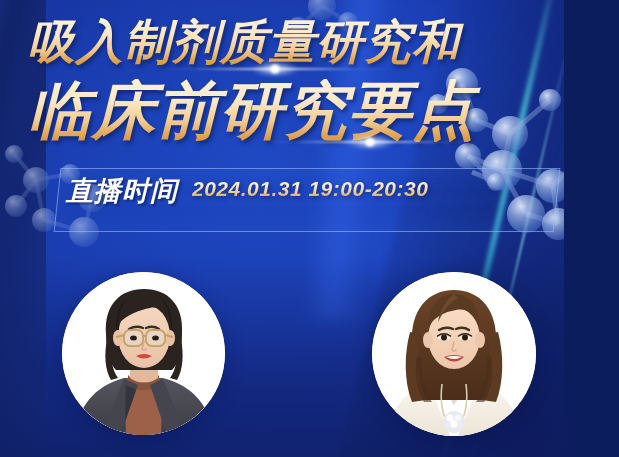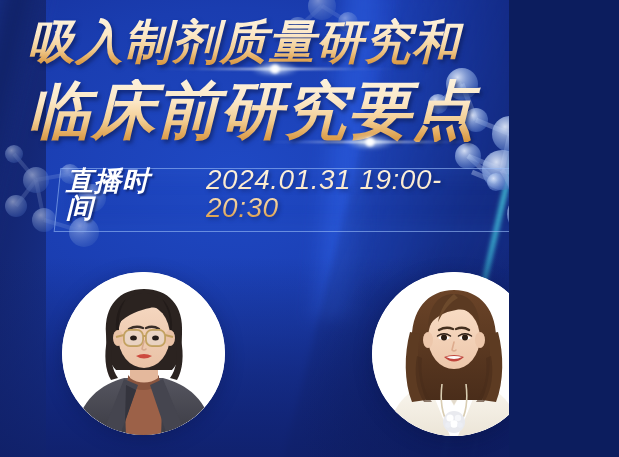--- a/index.html
+++ b/index.html
@@ -7,21 +7,21 @@
     margin: 0;
     padding: 0;
     background: #0c1d5e;
   }
   body {
     font-family: "Liberation Sans", "DejaVu Sans", sans-serif;
   }
 
   #banner {
     position: relative;
-    width: 509px;
+    width: 564px;
     height: 457px;
     overflow: hidden;
     background: #14532d;
     user-select: none;
   }
 
   
   .bg-base {
     position: absolute;
     inset: 0;
@@ -199,47 +199,46 @@
     border: 1.5px solid rgba(150,185,245,.62);
     z-index: 6;
     box-shadow: inset 0 0 26px rgba(60,115,225,.18);
   }
   .date-content {
     position: absolute;
     left: 66px;
     top: 178px;
     height: 44px;
     display: flex;
-    align-items: flex-end;
+    align-items: flex-start;
     gap: 14px;
     z-index: 7;
   }
   .date-label {
     font-size: 27px;
     font-weight: 700;
     font-style: italic;
     color: #ffffff;
     letter-spacing: 1px;
     line-height: 1;
     text-shadow: 2px 2px 2px rgba(8,20,70,.5);
   }
   .date-value {
-    font-size: 28px;
-    font-weight: 400;
+    font-size: 21px;
+    font-weight: 700;
     font-style: italic;
     letter-spacing: .5px;
     line-height: 1;
     background: linear-gradient(180deg, #fdf3e0 0%, #fbe9cb 40%, #f0c88c 72%, #ddA14f 92%, #d4923c 100%);
     background: linear-gradient(180deg, #fdf3e0 0%, #fbe9cb 40%, #f0c88c 72%, #dda14f 92%, #d4923c 100%);
     -webkit-background-clip: text;
     background-clip: text;
     color: transparent;
     -webkit-text-fill-color: transparent;
     filter: drop-shadow(2px 2px 2px rgba(8,20,70,.45));
-    margin-left: 16px;
   }
 
   
   .portrait {
     position: absolute;
     border-radius: 50%;
     overflow: hidden;
     background: #ffffff;
     z-index: 8;
     box-shadow: 0 4px 18px rgba(8,18,66,.35);

